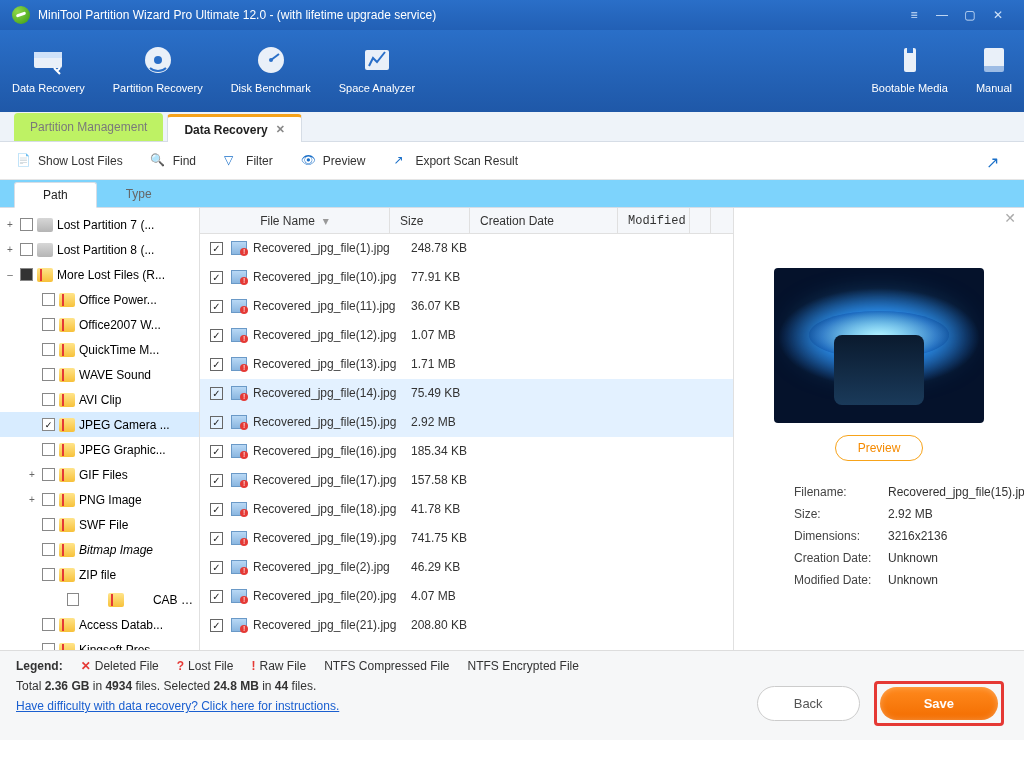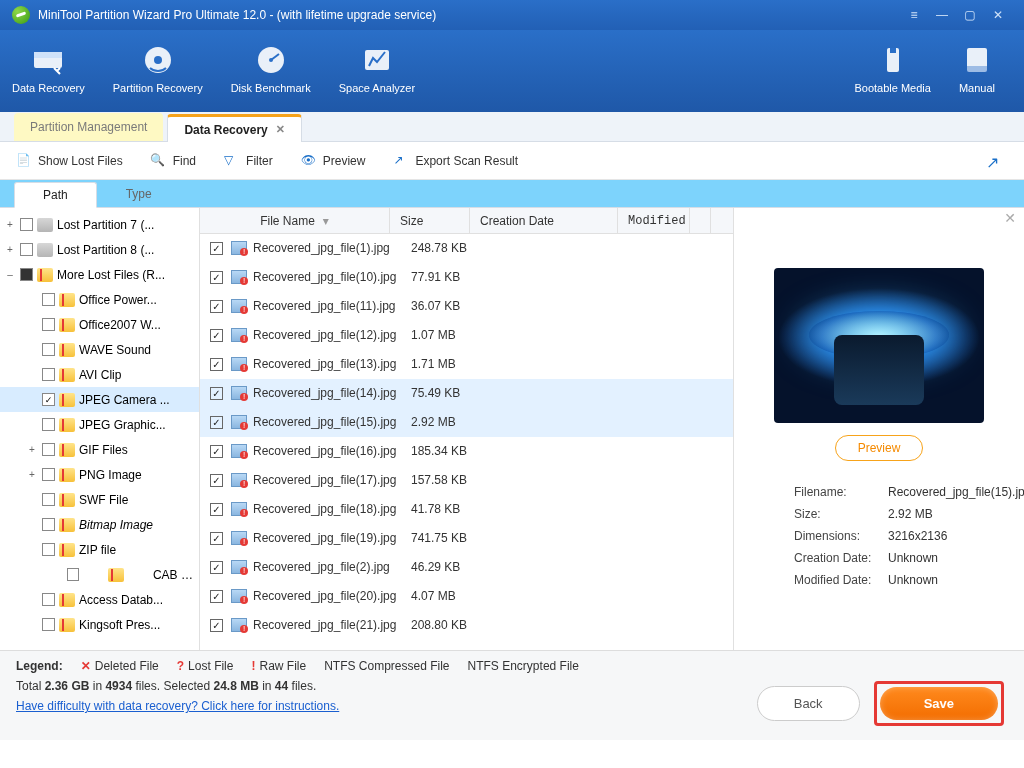--- a/index.html
+++ b/index.html
@@ -13,21 +13,21 @@
 .titlebar .win-btn { width: 28px; height: 18px; display: flex; align-items: center; justify-content: center; cursor: pointer; color: #cfe2f9; }
 
 
 .ribbon { height: 82px; background: linear-gradient(#2a6fc8, #1f58a8); display: flex; align-items: center; padding: 0 12px 6px; }
 .ribbon-item { display: flex; flex-direction: column; align-items: center; color: #fff; font-size: 11px; margin-right: 28px; cursor: pointer; }
 .ribbon-item .ico { width: 36px; height: 36px; margin-bottom: 4px; display: flex; align-items: center; justify-content: center; }
 .ribbon-spacer { flex: 1; }
 
 
 .tabsrow { height: 30px; background: #eef3f9; display: flex; align-items: flex-end; padding-left: 14px; border-bottom: 1px solid #d6dde6; }
-.tab-main { height: 28px; padding: 0 16px; display: flex; align-items: center; font-size: 12px; color: #7a7a7a; background: #fef9c3; border-radius: 4px 4px 0 0; margin-right: 4px; cursor: pointer; }
+.tab-main { height: 28px; padding: 0 16px; display: flex; align-items: center; font-size: 12px; color: #7a7a7a; background: #bef264; border-radius: 4px 4px 0 0; margin-right: 4px; cursor: pointer; }
 .tab-main.active { background: #fff; color: #222; font-weight: 600; border-top: 3px solid #f7a31a; border-left: 1px solid #d6dde6; border-right: 1px solid #d6dde6; position: relative; top: 1px; }
 .tab-main .x { margin-left: 8px; color: #888; font-size: 11px; }
 
 
 .actionbar { height: 38px; display: flex; align-items: center; padding: 0 16px; border-bottom: 1px solid #e5e5e5; background: #fff; }
 .act { display: flex; align-items: center; font-size: 12px; color: #333; margin-right: 28px; cursor: pointer; }
 .act svg, .act .aico { width: 16px; height: 16px; margin-right: 6px; }
 .actionbar .right-export { margin-left: auto; margin-right: 0; }
 
 
@@ -153,21 +153,21 @@
   <div class="ribbon-spacer"></div>
   <div class="ribbon-item">
     <div class="ico">
         <svg viewBox="0 0 36 36">
           <rect x="12" y="6" width="12" height="24" rx="2" fill="#fff" opacity=".9"></rect>
           <rect x="15" y="6" width="6" height="5" fill="#2a6fc8"></rect>
         </svg>
       </div>
     <span>Bootable Media</span>
   </div>
-  <div class="ribbon-item" style="margin-right:17px">
+  <div class="ribbon-item" style="margin-right:0">
     <div class="ico">
         <svg viewBox="0 0 36 36">
           <rect x="8" y="6" width="20" height="24" rx="2" fill="#fff" opacity=".9"></rect>
           <rect x="8" y="24" width="20" height="6" fill="#2a6fc8" opacity=".4"></rect>
         </svg>
       </div>
     <span>Manual</span>
   </div>
 </div>
 
@@ -241,20 +241,26 @@
         <span class="exp"></span>
         <span class="cb"></span>
         <span class="tico folder-y"></span>
         <span class="lbl">Office Power...</span>
       </div>
       <div class="tree-row" style="padding-left: 26px;">
         <span class="exp"></span>
         <span class="cb"></span>
         <span class="tico folder-y"></span>
         <span class="lbl">Office2007 W...</span>
+      </div>
+      <div class="tree-row" style="padding-left: 26px;">
+        <span class="exp"></span>
+        <span class="cb"></span>
+        <span class="tico folder-y"></span>
+        <span class="lbl">QuickTime M...</span>
       </div>
       <div class="tree-row" style="padding-left: 26px;">
         <span class="exp"></span>
         <span class="cb"></span>
         <span class="tico folder-y"></span>
         <span class="lbl">WAVE Sound</span>
       </div>
       <div class="tree-row" style="padding-left: 26px;">
         <span class="exp"></span>
         <span class="cb"></span>

